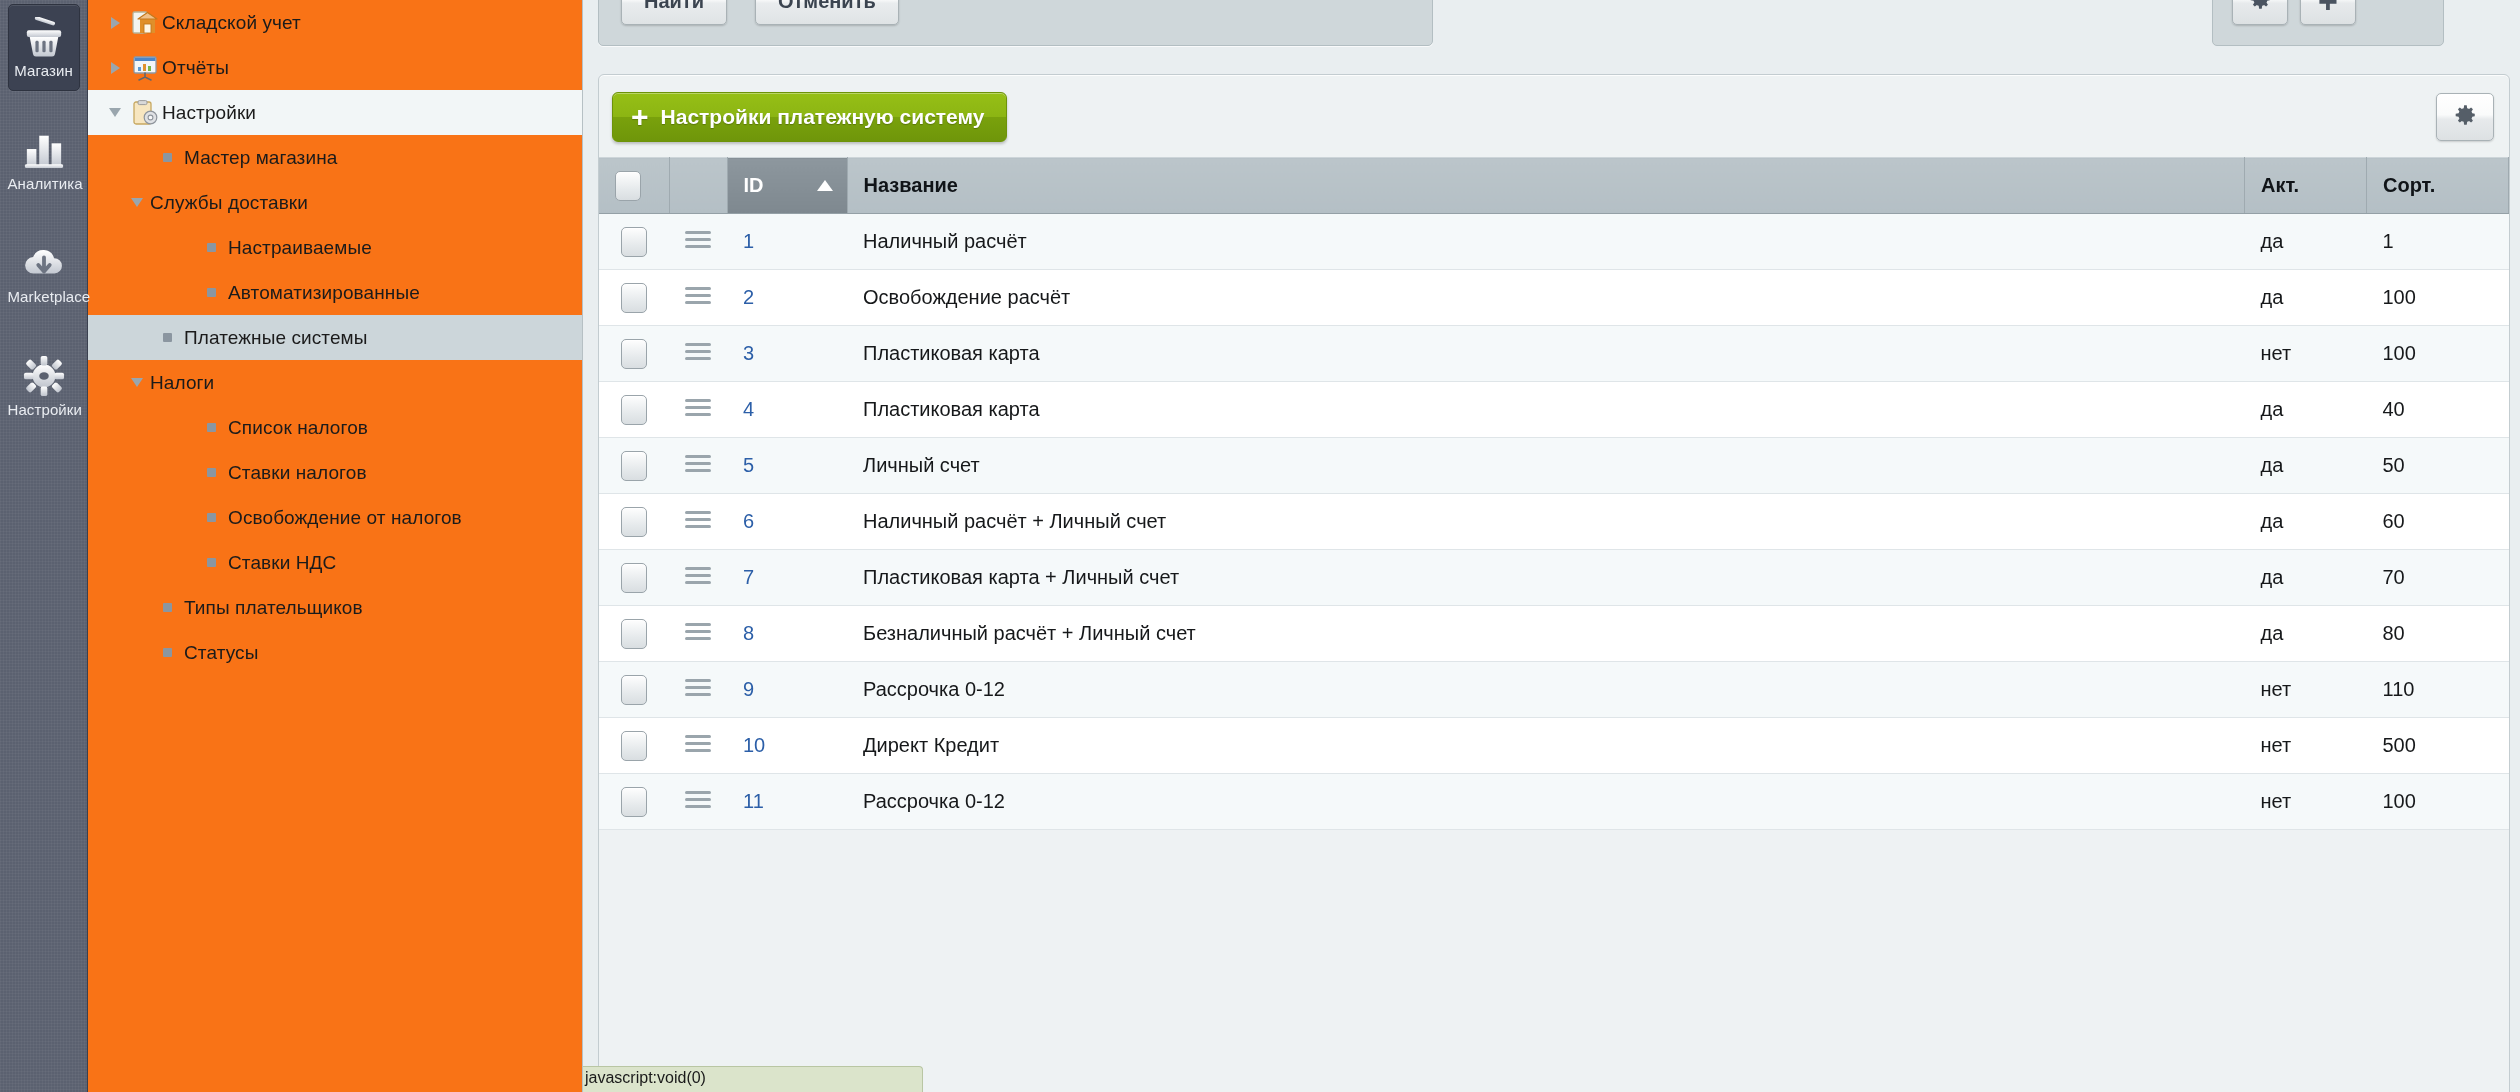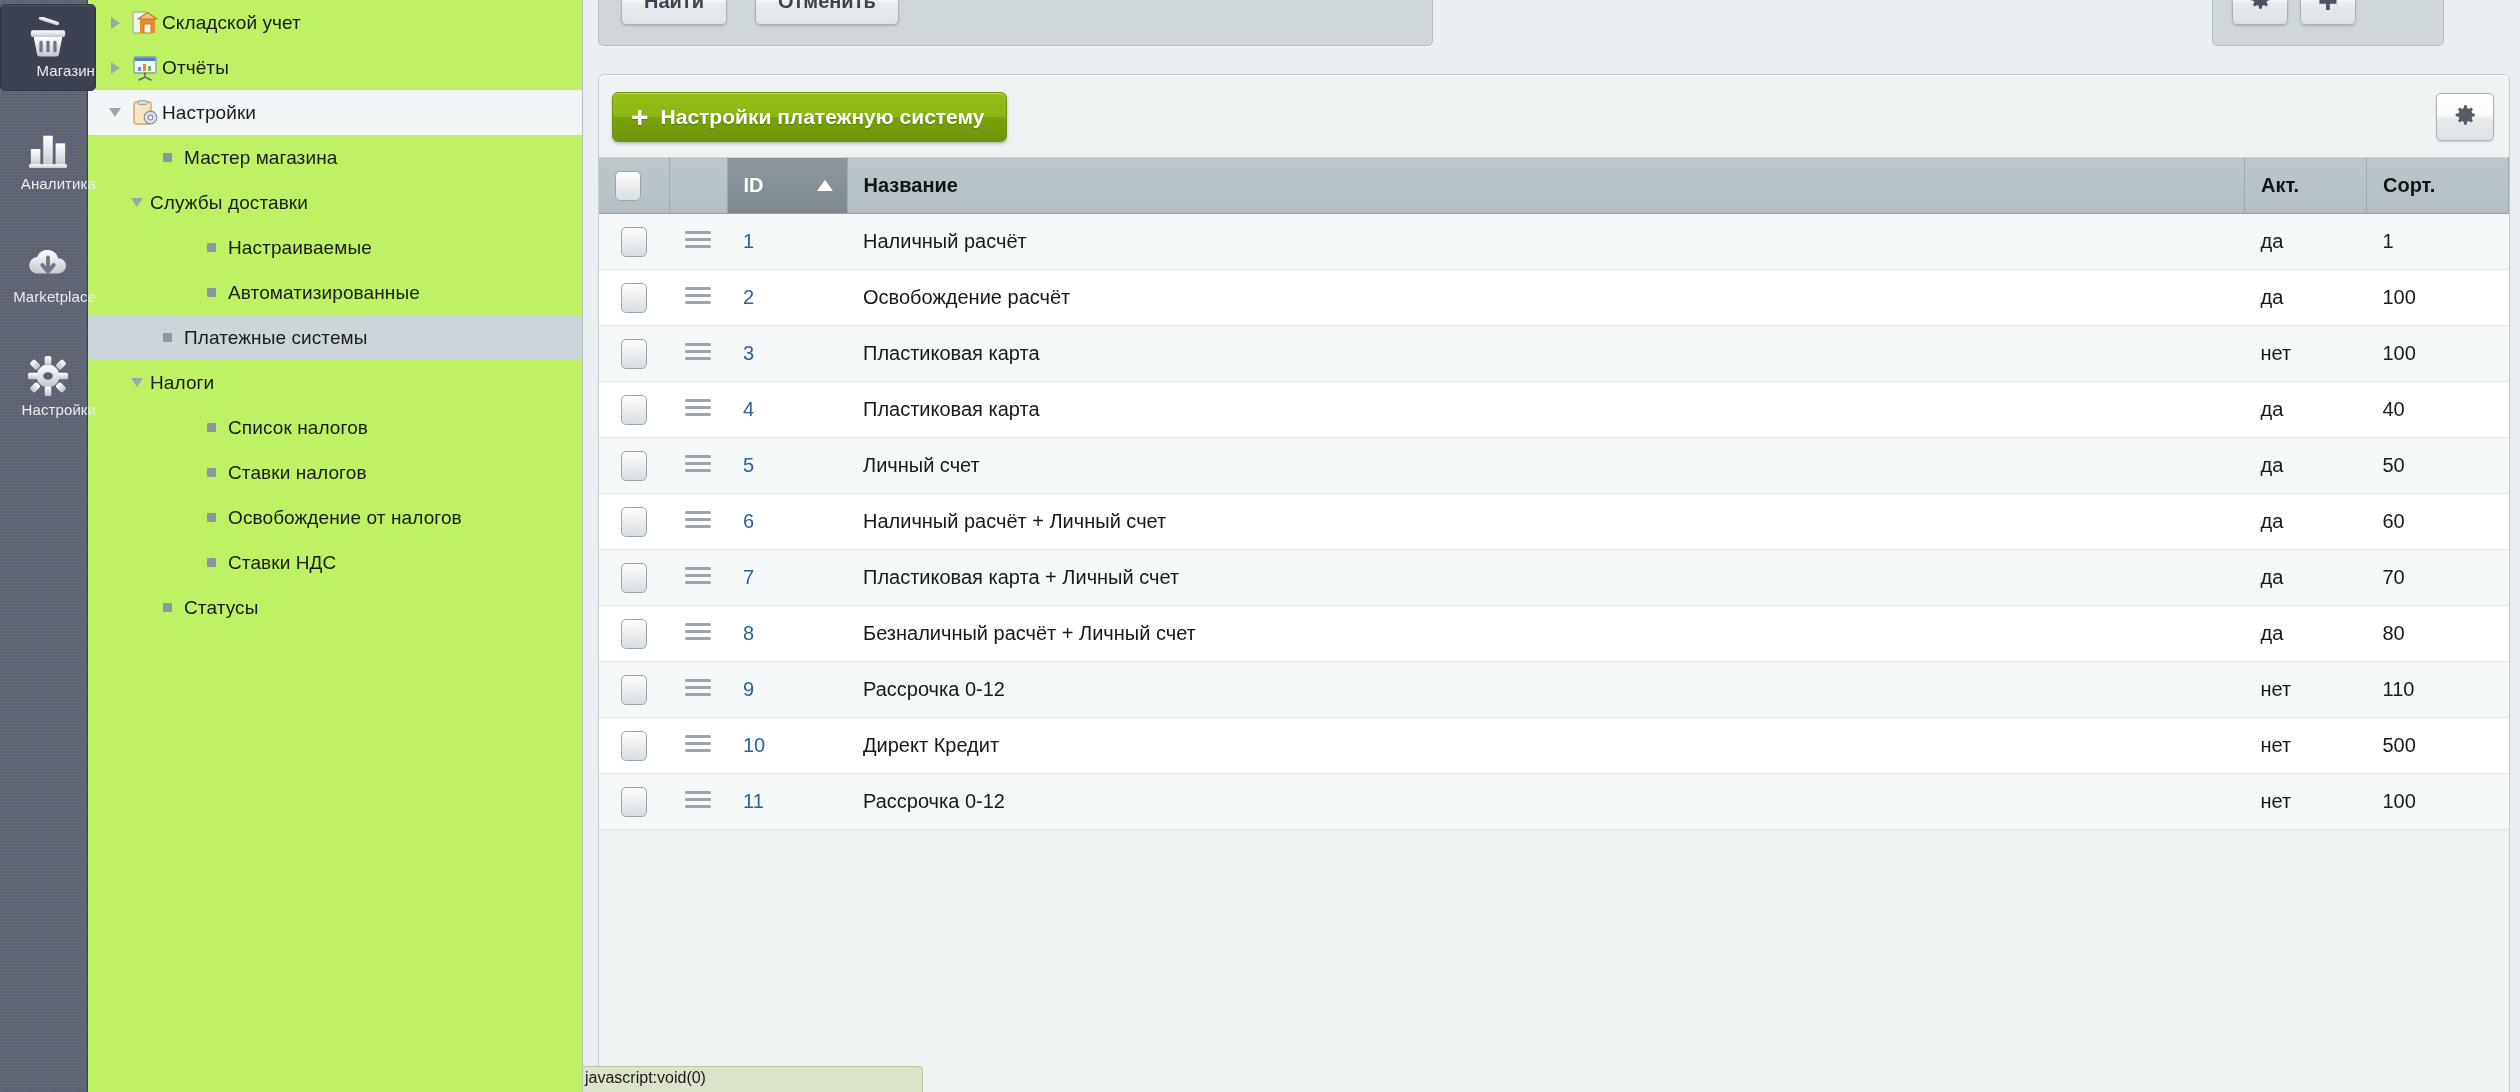--- a/index.html
+++ b/index.html
@@ -19,41 +19,41 @@
     background-image:
       linear-gradient(rgba(255,255,255,.035) 1px, transparent 1px),
       linear-gradient(90deg, rgba(255,255,255,.035) 1px, transparent 1px);
     background-size: 3px 3px, 3px 3px;
     border-right: 1px solid #3b4150;
     padding-top: 4px;
     position: relative;
     z-index: 4;
   }
   .rail-item {
-    width: 96px; margin: 0 auto 6px auto;
+    width: 72px; margin: 0 auto 6px auto;
     padding: 11px 0 12px 0;
-    text-align: right;
+    text-align: center;
     color: #e9ecf1;
     border-radius: 5px;
     cursor: pointer;
   }
   .rail-item.active {
     background: #3c4252;
     box-shadow: inset 0 1px 0 rgba(255,255,255,.10), 0 1px 0 rgba(255,255,255,.06);
     border: 1px solid #2e3340;
     padding: 10px 0 11px 0;
   }
   .rail-ico { height: 44px; display: flex; align-items: center; justify-content: center; }
   .rail-label { font-size: 15px; line-height: 17px; margin-top: 3px; letter-spacing: .1px; }
   .rail-item + .rail-item { margin-top: 26px; }
 
   
   .tree {
     width: 495px; flex: 0 0 495px; height: 1092px;
-    background: #bef264;
+    background: #f97316;
     border-right: 1px solid #b6c0c4;
     position: relative;
     overflow: hidden;
     z-index: 2;
   }
   .tree::before{
     content:""; position:absolute; inset:0;
     background-image:
       radial-gradient(rgba(255,255,255,.55) .5px, transparent .5px),
       radial-gradient(rgba(0,0,0,.022) .5px, transparent .5px);
@@ -429,20 +429,27 @@
         <span class="nicon">
           <span class="bullet"></span>
         </span>
         <span class="nlabel">Ставки НДС</span>
       </div>
       <div class="node ind-1">
         <span class="tw"></span>
         <span class="nicon">
           <span class="bullet"></span>
         </span>
+        <span class="nlabel">Типы плательщиков</span>
+      </div>
+      <div class="node ind-1">
+        <span class="tw"></span>
+        <span class="nicon">
+          <span class="bullet"></span>
+        </span>
         <span class="nlabel">Статусы</span>
       </div>
     </aside>
 
   <section class="main">
 
     <div class="searchpanel">
       <button class="sbtn find">Найти</button>
       <button class="sbtn cancel">Отменить</button>
     </div>

